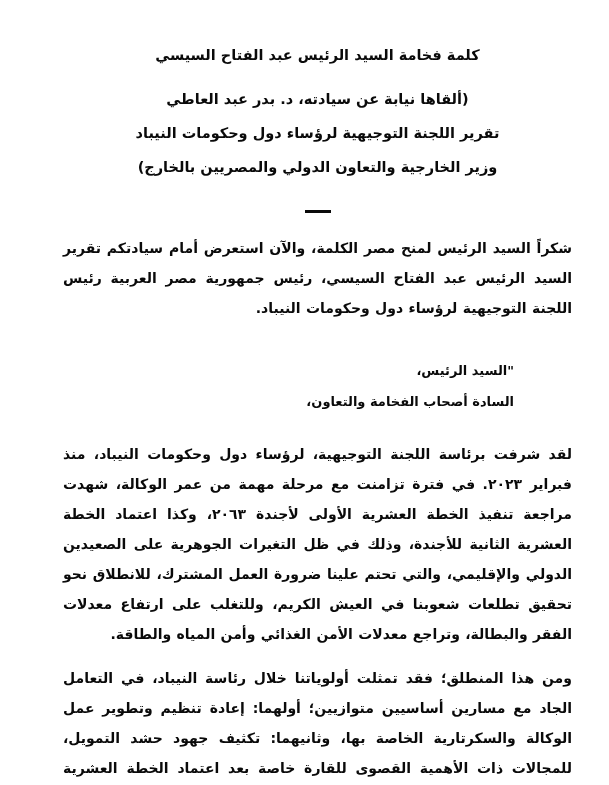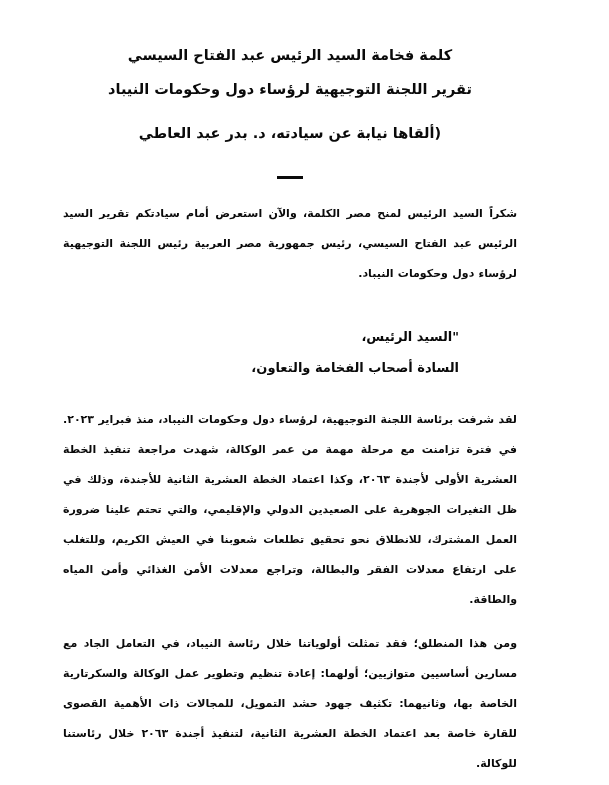--- a/index.html
+++ b/index.html
@@ -13,21 +13,21 @@
     height: 785px;
     overflow: hidden;
     font-family: "DejaVu Sans", "Liberation Sans", sans-serif;
     color: #0a0a0a;
   }
   .page {
     width: 609px;
     height: 785px;
     background: #ffffff;
     box-sizing: border-box;
-    padding: 38px 92px 20px 63px;
+    padding: 38px 37px 20px 63px;
     direction: rtl;
     text-align: right;
   }
 
   
   .title-block {
     text-align: center;
     margin: 0 0 0 0;
   }
   .title-line {
@@ -50,21 +50,21 @@
   }
   .separator-dash {
     display: inline-block;
     width: 26px;
     height: 3px;
     background: #0a0a0a;
   }
 
   
   .para {
-    font-size: 11px;
+    font-size: 14px;
     font-weight: bold;
     line-height: 30px;
     text-align: justify;
     text-align-last: right;
     margin: 0 0 14px 0;
     color: #0a0a0a;
     word-spacing: 0.5px;
   }
   .para.last-center-end {
     text-align: justify;
@@ -88,22 +88,23 @@
   .spacer-sm { height: 10px; }
   .spacer-md { height: 18px; }
 </style>
 </head>
 <body>
 
 <div class="page">
 
   <div class="title-block">
     <div class="title-line">كلمة فخامة السيد الرئيس عبد الفتاح السيسي</div>
+    <div class="title-line gap-before">(ألقاها نيابة عن سيادته، د. بدر عبد العاطي</div>
     <div class="title-line">تقرير اللجنة التوجيهية لرؤساء دول وحكومات النيباد</div>
-    <div class="title-line gap-before">(ألقاها نيابة عن سيادته، د. بدر عبد العاطي</div>
+    <div class="title-line">وزير الخارجية والتعاون الدولي والمصريين بالخارج)</div>
   </div>
 
   <div class="separator-wrap">
     <span class="separator-dash"></span>
   </div>
 
   <p class="para">شكراً السيد الرئيس لمنح مصر الكلمة، والآن استعرض أمام سيادتكم تقرير السيد الرئيس عبد الفتاح السيسي، رئيس جمهورية مصر العربية رئيس اللجنة التوجيهية لرؤساء دول وحكومات النيباد.</p>
 
   <div class="spacer-sm"></div>
 

